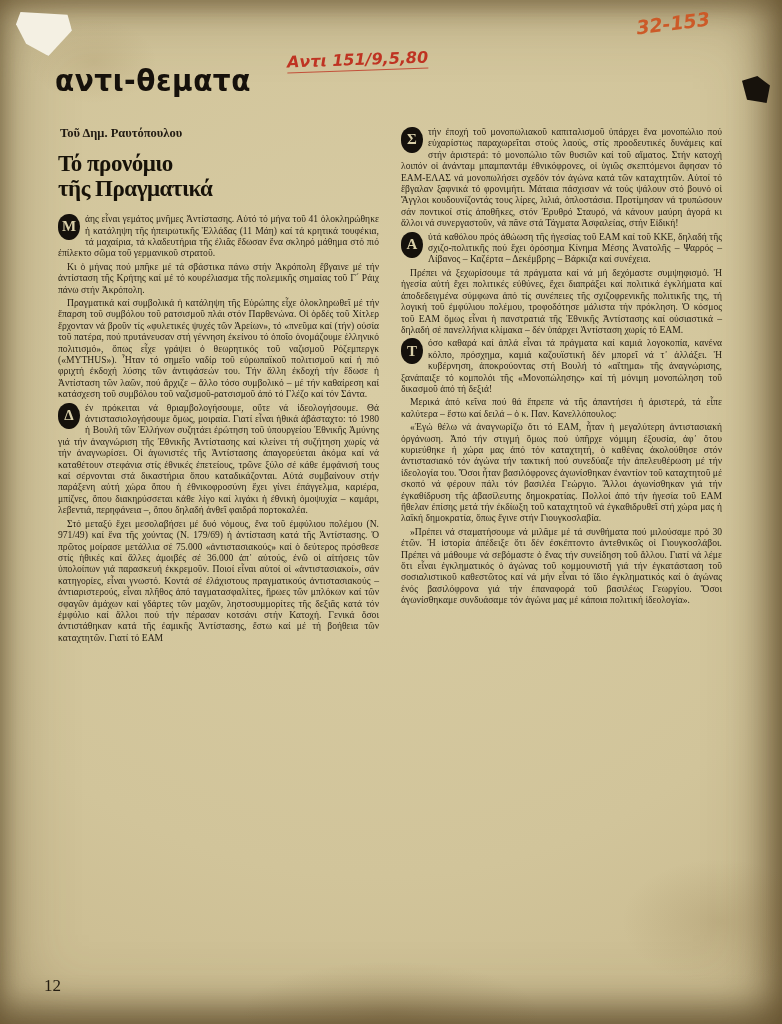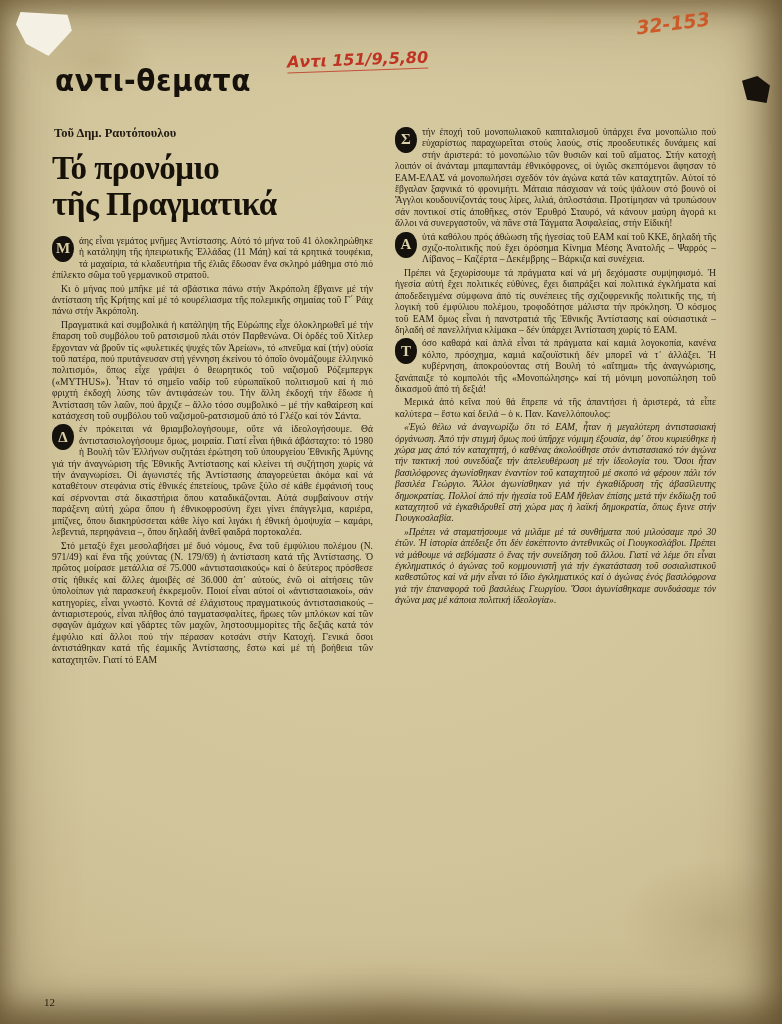--- a/index.html
+++ b/index.html
@@ -30,36 +30,36 @@
   .masthead{position:absolute;left:55px;top:64px;
     font-family:"DejaVu Sans", sans-serif;font-weight:900;font-size:28px;
     letter-spacing:.5px;color:#16110b;transform:scaleY(1.06);}
   .hand-note{position:absolute;left:287px;top:50px;
     font-family:"DejaVu Sans", sans-serif;font-style:italic;font-weight:bold;
     color:#bf3322;font-size:16px;transform:rotate(-2deg);
     border-bottom:1.5px solid rgba(191,51,34,.8);padding-bottom:1px;}
   .archive-no{position:absolute;right:72px;top:12px;
     font-family:"DejaVu Sans", sans-serif;font-style:italic;font-weight:bold;
     color:#cc5a28;font-size:19px;transform:rotate(-7deg);}
-  .content{position:absolute;left:52px;top:126px;width:664px;display:flex;gap:22px;}
+  .content{position:absolute;left:58px;top:126px;width:664px;display:flex;gap:22px;}
   .col{flex:1;min-width:0;}
   .byline{font-weight:bold;font-size:12.5px;margin:0 0 10px 2px;}
-  .title{font-weight:bold;font-size:33px;line-height:1.09;margin:0 0 12px 0;
+  .title{font-weight:bold;font-size:23px;line-height:1.09;margin:0 0 12px 0;
     letter-spacing:-.5px;color:#171209;}
   .title span{display:block;}
   .para{margin:0 0 2px 0;font-size:9.6px;line-height:11.4px;text-align:justify;
     text-indent:9px;color:#241d12;}
   .para.no-indent{text-indent:0;}
   .para.has-cap{text-indent:0;}
-  .para.italic{font-style:italic;}
+  .para.italic{}
   .dropcap{float:left;width:22px;height:26px;margin:1px 5px 0 0;
     background:#15110c;color:#d9cfa8;border-radius:52% 48% 50% 50%/46% 50% 54% 50%;
     display:flex;align-items:center;justify-content:center;
     font-weight:bold;font-size:15px;font-family:"Liberation Serif", serif;}
-  .page-number{position:absolute;left:44px;bottom:16px;font-size:11px;color:#241d12;}
+  .page-number{position:absolute;left:44px;bottom:28px;font-size:17px;color:#241d12;}
 </style>
 </head>
 <body>
 
 <div class="scan">
   <div class="stains"></div>
   <div class="torn-corner"></div>
   <div class="ink-mark"></div>
 
   <div class="masthead">αντι-θεματα</div>

